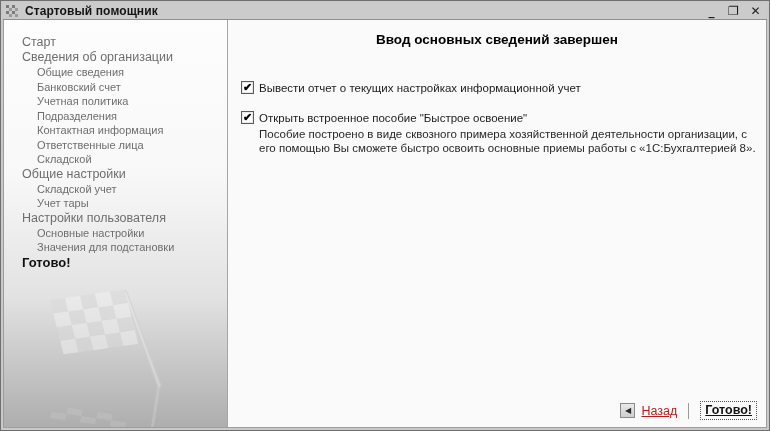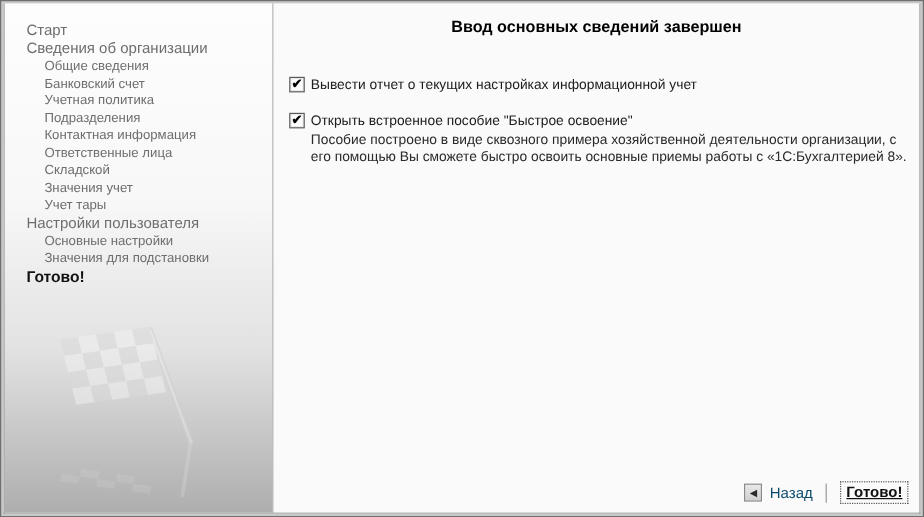--- a/index.html
+++ b/index.html
@@ -89,54 +89,73 @@
   }
   .back-btn {
     width: 15px; height: 15px;
     background: linear-gradient(180deg, #e9e9e9, #cfcfcf);
     border: 1px solid #8a8a8a;
     display: flex; align-items: center; justify-content: center;
     font-size: 8px; color: #2a2a2a; line-height: 1;
     margin-right: 6px; cursor: pointer;
   }
   .back-link {
-    font-size: 12.5px; color: #0c4a6e; 
+    font-size: 12.5px; color: #b91c1c; text-decoration: underline;
     cursor: pointer;
   }
   .footer-sep { width: 1px; height: 16px; background: #9a9a9a; margin: 0 11px; }
   .finish-btn {
     font-size: 12.5px; font-weight: bold; color: #111;
     text-decoration: underline;
     border: 1px dotted #555;
     padding: 1px 4px 2px 4px;
     background: transparent;
     cursor: pointer;
     font-family: "Liberation Sans", sans-serif;
   }
 </style>
 </head>
 <body>
 
 <div class="window">
 
+  <div class="titlebar">
+    <svg class="app-icon" viewBox="0 0 13 12">
+      <rect x="0" y="0" width="3" height="3" fill="#7a7a7a"></rect>
+        <rect x="6" y="0" width="3" height="3" fill="#7a7a7a"></rect>
+      <rect x="3" y="3" width="3" height="3" fill="#9a9a9a"></rect>
+        <rect x="9" y="3" width="3" height="3" fill="#9a9a9a"></rect>
+      <rect x="0" y="6" width="3" height="3" fill="#7a7a7a"></rect>
+        <rect x="6" y="6" width="3" height="3" fill="#7a7a7a"></rect>
+      <rect x="3" y="9" width="3" height="3" fill="#9a9a9a"></rect>
+        <rect x="9" y="9" width="3" height="3" fill="#9a9a9a"></rect>
+    </svg>
+    <span class="title">Стартовый помощник</span>
+    <span class="win-controls">
+      <span class="win-btn">_</span>
+      <span class="win-btn">❐</span>
+      <span class="win-btn">✕</span>
+    </span>
+  </div>
 
   <div class="client">
 
     <div class="sidebar">
       <div class="nav">
         <div class="nav-item level-0">Старт</div>
         <div class="nav-item level-0">Сведения об организации</div>
         <div class="nav-item level-1">Общие сведения</div>
         <div class="nav-item level-1">Банковский счет</div>
         <div class="nav-item level-1">Учетная политика</div>
         <div class="nav-item level-1">Подразделения</div>
         <div class="nav-item level-1">Контактная информация</div>
         <div class="nav-item level-1">Ответственные лица</div>
         <div class="nav-item level-1">Складской</div>
-        <div class="nav-item level-1">Значения учет</div>
+        <div class="nav-item level-0">Общие настройки</div>
+        <div class="nav-item level-1">Складской учет</div>
         <div class="nav-item level-1">Учет тары</div>
         <div class="nav-item level-0">Настройки пользователя</div>
         <div class="nav-item level-1">Основные настройки</div>
         <div class="nav-item level-1">Значения для подстановки</div>
         <div class="nav-item level-0 active">Готово!</div>
       </div>
 
       <svg class="watermark" width="160" height="175" viewBox="0 0 160 175">
         <g opacity="0.5">
 

